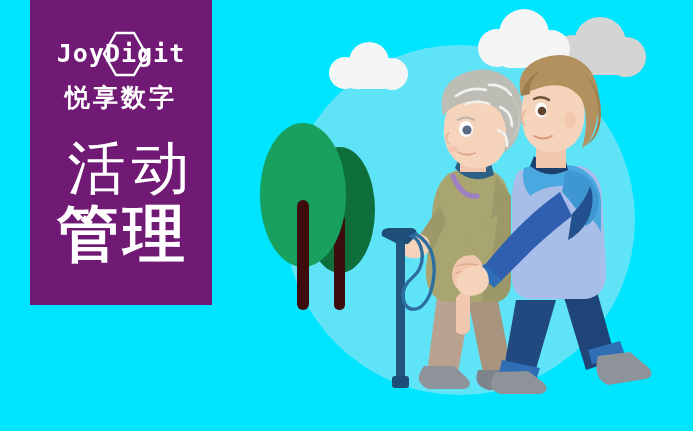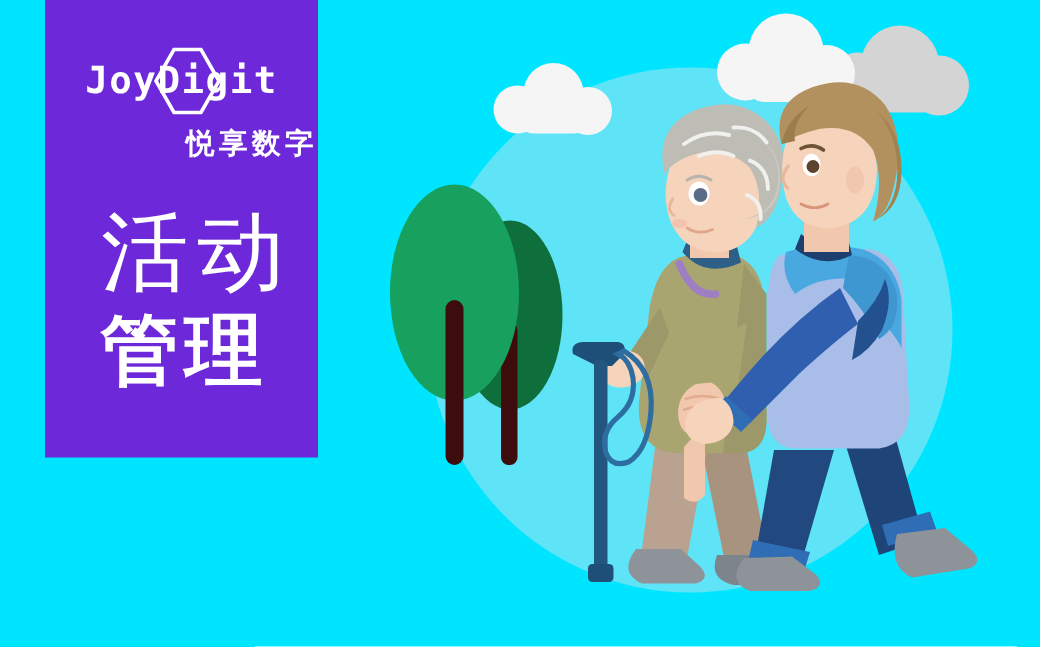--- a/index.html
+++ b/index.html
@@ -17,21 +17,21 @@
   }
   .layer { position: absolute; top: 0; left: 0; width: 693px; height: 431px; }
 
   
   #title-panel {
     position: absolute;
     left: 30px;
     top: 0px;
     width: 182px;
     height: 305px;
-    background: #6d28d9;
+    background: #701a75;
     z-index: 30;
   }
   #brand-block {
     position: absolute;
     left: 0; right: 0;
     top: 30px;
     text-align: center;
   }
   #logo-wordmark-wrap {
     position: relative;
@@ -52,48 +52,47 @@
     font-family: "DejaVu Sans Mono", monospace;
     font-weight: bold;
     font-size: 25px;
     letter-spacing: 1px;
     color: #ffffff;
     line-height: 25px;
     white-space: nowrap;
   }
   #brand-cn {
     margin-top: 7px;
-    font-family: Liberation Mono, monospace;
+    font-family: Liberation Sans, sans-serif;
     font-weight: bold;
-    font-size: 19px;
+    font-size: 25px;
     letter-spacing: 3px;
     color: #ffffff;
     line-height: 24px;
-    text-align: right;
   }
   #headline {
     position: absolute;
     left: 0; right: 0;
     top: 136px;
     text-align: center;
     color: #ffffff;
   }
   #headline-line1 {
     font-family: "DejaVu Sans", sans-serif;
     font-weight: 300;
     font-size: 58px;
     line-height: 64px;
     letter-spacing: 6px;
     text-indent: 6px;
     margin-left: 15px;
   }
   #headline-line2 {
     font-family: "DejaVu Sans", sans-serif;
     font-weight: bold;
-    font-size: 52px;
+    font-size: 62px;
     line-height: 68px;
     letter-spacing: 4px;
     text-indent: 4px;
   }
 </style>
 </head>
 <body>
 
 <div id="poster">
 

